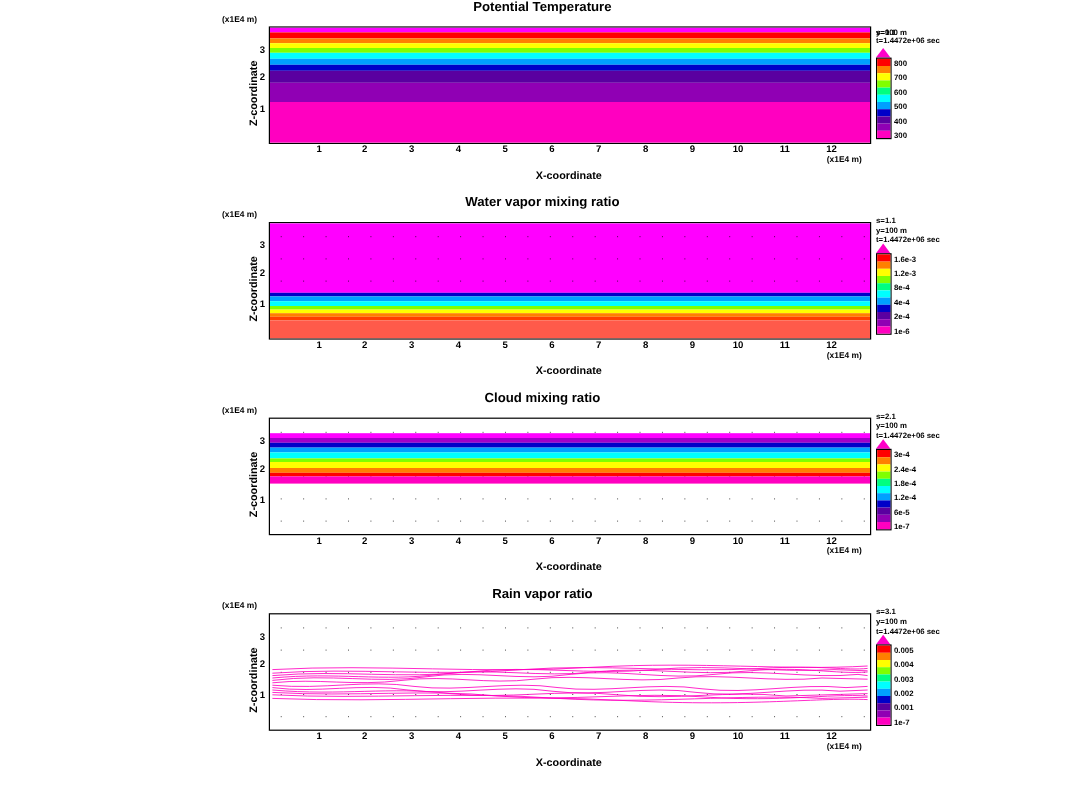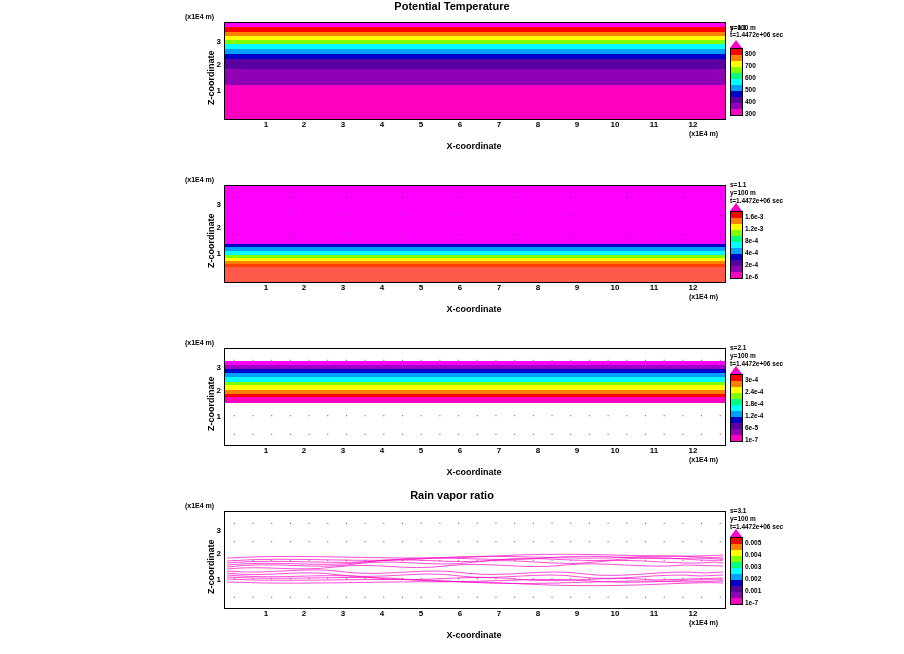--- a/index.html
+++ b/index.html
@@ -87,20 +87,21 @@
   <div class="cbar-lab" style="left:745px;top:86px;">500</div>
   <div class="cbar-lab" style="left:745px;top:98px;">400</div>
   <div class="cbar-lab" style="left:745px;top:110px;">300</div>
 
   <div class="meta" style="left:730px;top:24px;">s=0.1</div>
   <div class="meta" style="left:730px;top:24px;">y=100 m</div>
   <div class="meta" style="left:730px;top:31px;">t=1.4472e+06 sec</div>
 </div>
 
 <div class="panel" style="top:163px;height:160px;">
+  <div class="title" style="top:0;">Water vapor mixing ratio</div>
   <div class="topleft-unit" style="left:185px;top:13px;">(x1E4 m)</div>
   <div class="ylabel" style="left:206px;top:105px;">Z-coordinate</div>
 
   <div class="plotbox" style="left:224px;top:22px;width:500px;height:96px;">
     <div class="band" style="top:0%;height:60%;background:#ff00ff;"></div>
     <div class="dotgrid" style="bottom:auto;top:0;height:60%;"></div>
     <div class="band" style="top:60%;height:4%;background:#0000c8;"></div>
     <div class="band" style="top:64%;height:4%;background:#00a0ff;"></div>
     <div class="band" style="top:68%;height:3.5%;background:#00ffff;"></div>
     <div class="band" style="top:71.5%;height:3.5%;background:#80ff00;"></div>
@@ -150,20 +151,21 @@
   <div class="cbar-lab" style="left:745px;top:86px;">4e-4</div>
   <div class="cbar-lab" style="left:745px;top:98px;">2e-4</div>
   <div class="cbar-lab" style="left:745px;top:110px;">1e-6</div>
 
   <div class="meta" style="left:730px;top:18px;">s=1.1</div>
   <div class="meta" style="left:730px;top:26px;">y=100 m</div>
   <div class="meta" style="left:730px;top:34px;">t=1.4472e+06 sec</div>
 </div>
 
 <div class="panel" style="top:326px;height:160px;">
+  <div class="title" style="top:0;">Cloud mixing ratio</div>
   <div class="topleft-unit" style="left:185px;top:13px;">(x1E4 m)</div>
   <div class="ylabel" style="left:206px;top:105px;">Z-coordinate</div>
 
   <div class="plotbox" style="left:224px;top:22px;width:500px;height:96px;">
     <div class="dotgrid"></div>
     <div class="band" style="top:12%;height:5%;background:#ff00ff;"></div>
     <div class="band" style="top:17%;height:4%;background:#a000c8;"></div>
     <div class="band" style="top:21%;height:4%;background:#0000c8;"></div>
     <div class="band" style="top:25%;height:4.5%;background:#00a0ff;"></div>
     <div class="band" style="top:29.5%;height:4.5%;background:#00ffff;"></div>

